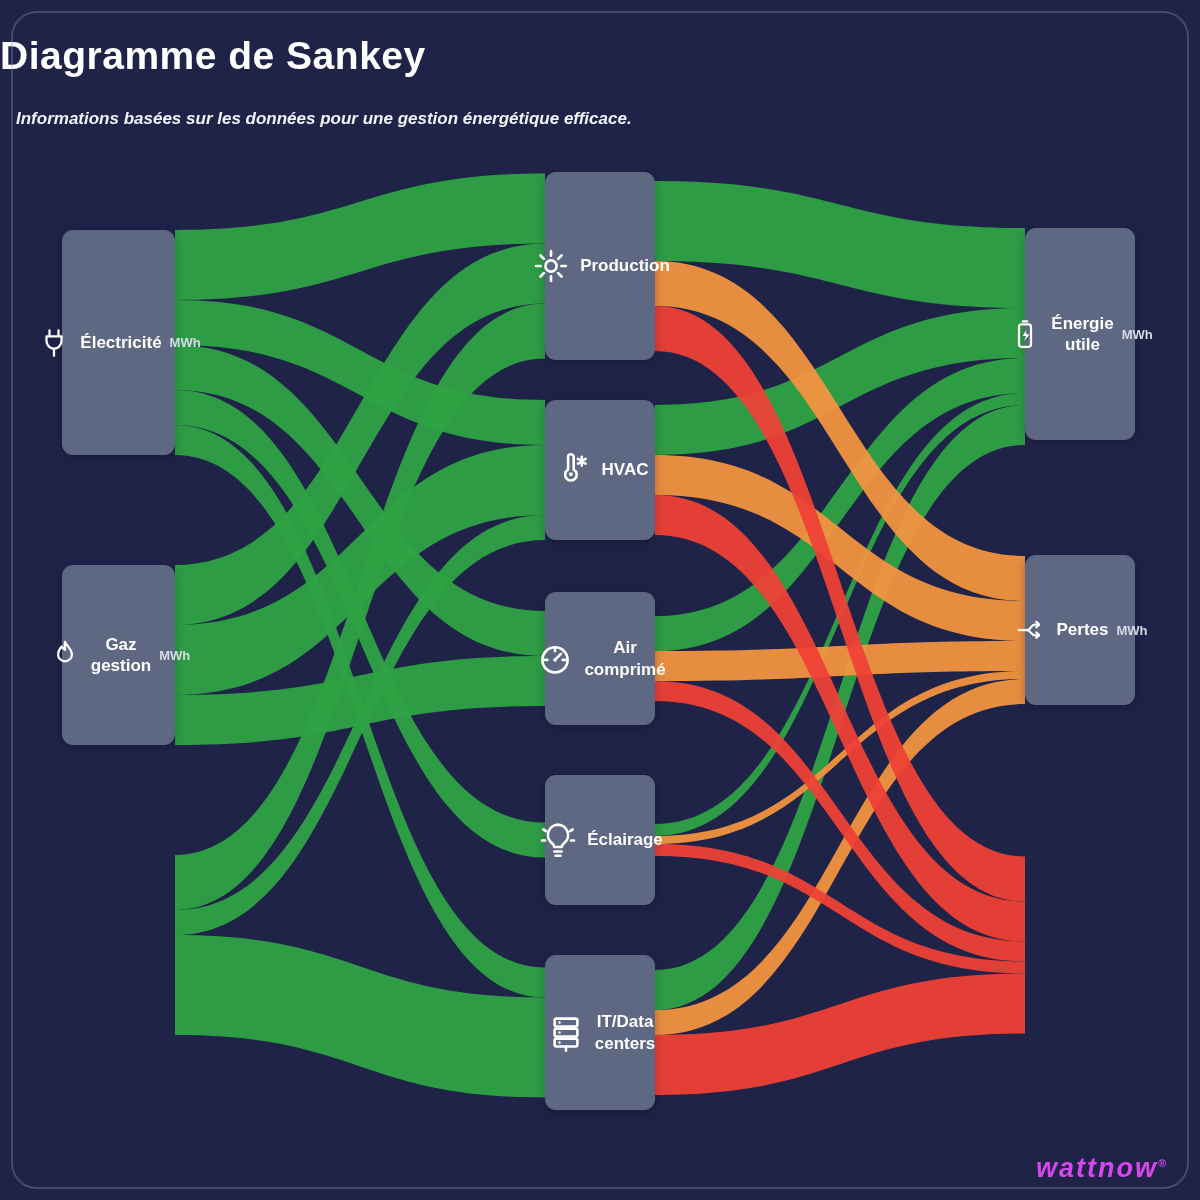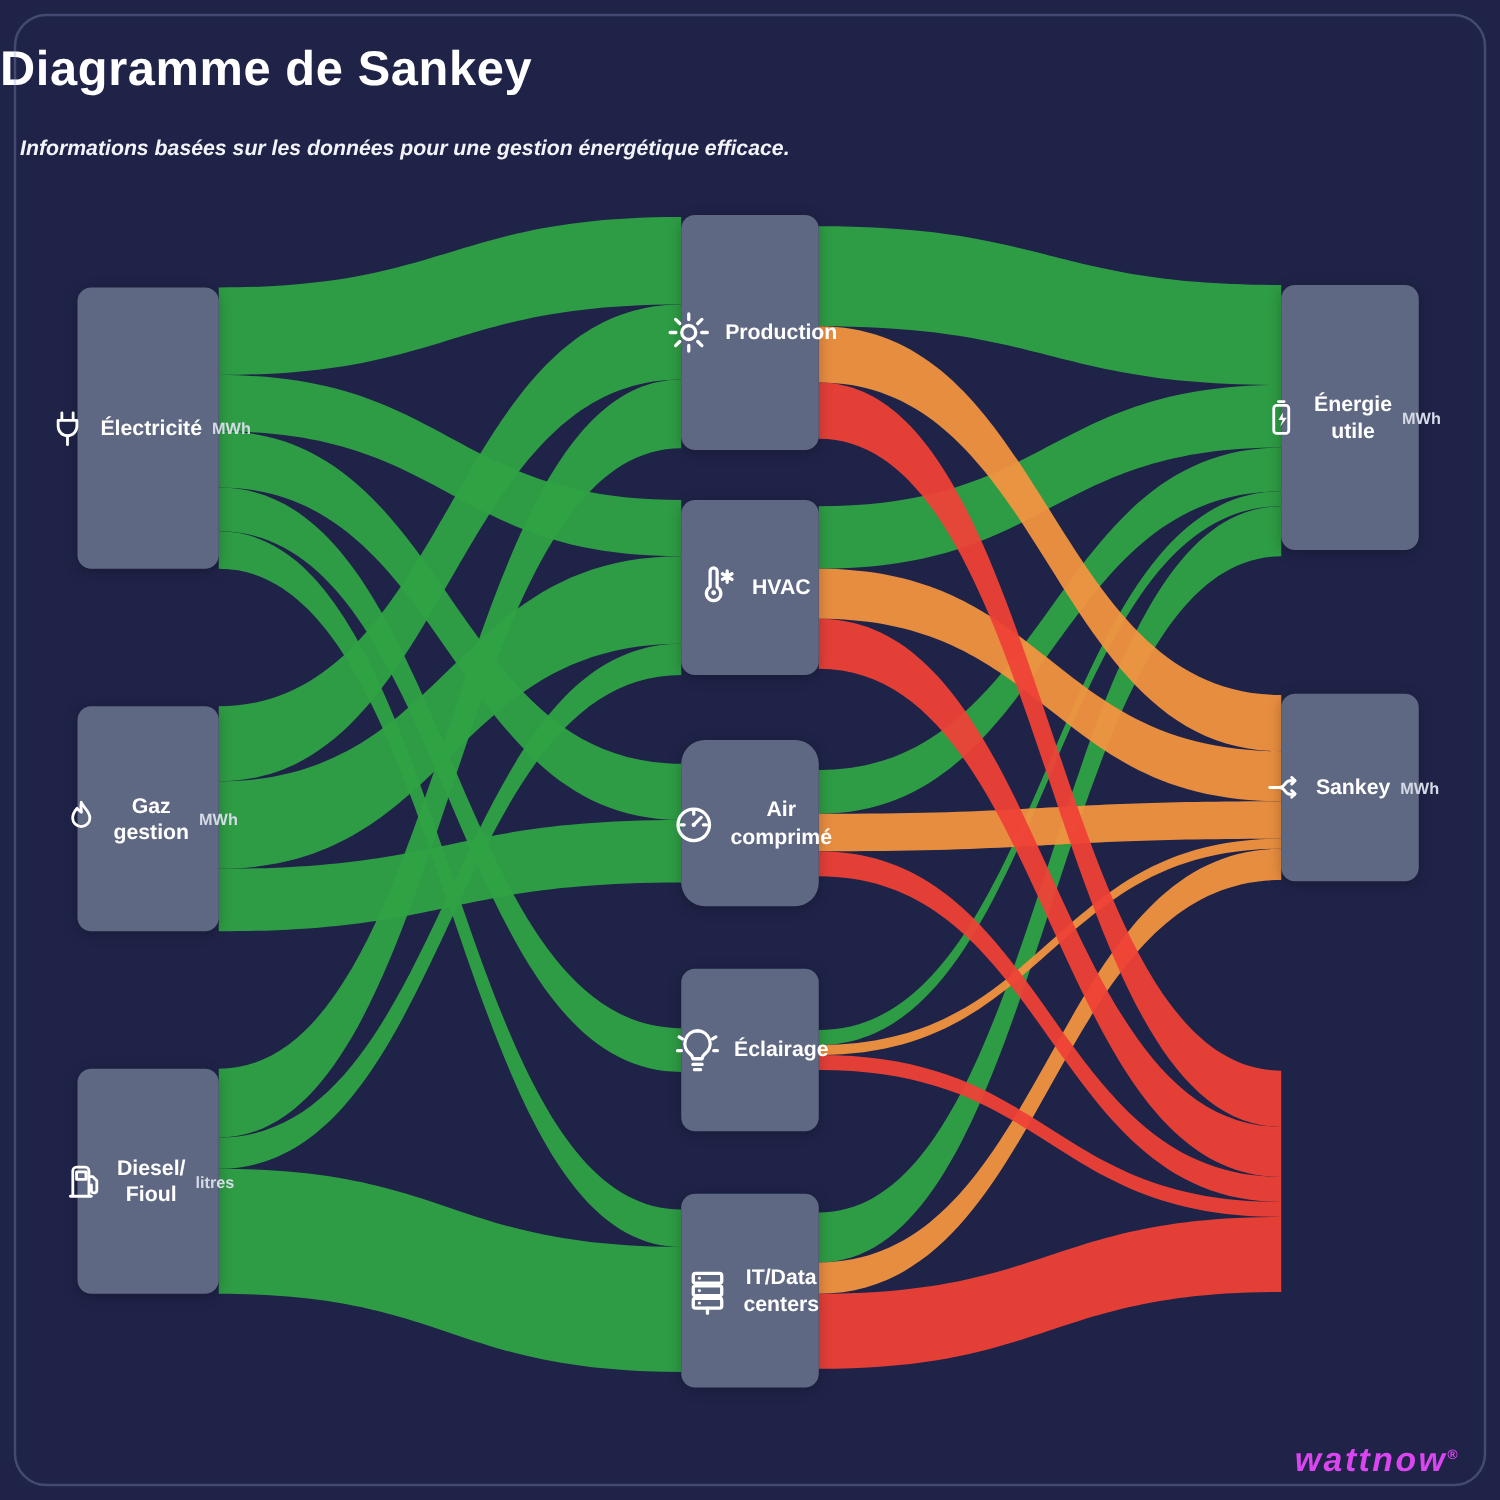--- a/index.html
+++ b/index.html
@@ -76,51 +76,40 @@
       <div class="node col-source" style="left: 62px; top: 565px; width: 113px; height: 180px;">
         <div class="icon"><svg viewBox="0 0 24 24">
             <g stroke="#ffffff" stroke-width="1.5" fill="none" stroke-linecap="round" stroke-linejoin="round">
               <path d="M12 3.2c1.1 2.9 4.6 4.7 4.6 8.4a4.6 4.6 0 0 1-9.2 0c0-2 1-3.6 2.4-5.2.7 1 1.4 1.6 2.3 2.1-.2-1.8-.5-3.5-.1-5.3z"></path>
             </g>
           </svg></div>
         <div class="nlabel">Gaz
 gestion</div>
         <div class="nsub">MWh</div>
       </div>
-      <div class="node col-source" style="left: 62px; top: 855px; width: 113px; height: 180px;">
-        <div class="icon"><svg viewBox="0 0 24 24">
-            <g stroke="#ffffff" stroke-width="1.5" fill="none" stroke-linecap="round" stroke-linejoin="round">
-              <path d="M5.5 20V6.5a2 2 0 0 1 2-2h4.6a2 2 0 0 1 2 2V20M4.2 20h11.2M7.5 7h5v4h-5z"></path>
-              <path d="M14.1 9.5h2l2.2 2.2v5.1a1.45 1.45 0 0 1-2.9 0V14"></path>
-            </g>
-          </svg></div>
-        <div class="nlabel">Diesel/
-Fioul</div>
-        <div class="nsub">litres</div>
-      </div>
       <div class="node col-process" style="left: 545px; top: 172px; width: 110px; height: 188px;">
         <div class="icon"><svg viewBox="0 0 24 24">
             <g stroke="#ffffff" stroke-width="1.5" fill="none" stroke-linecap="round" stroke-linejoin="round">
               <circle cx="12" cy="12" r="3.2"></circle>
               <path d="M12 3.5v2.6M12 17.9v2.6M3.5 12h2.6M17.9 12h2.6M6 6l1.9 1.9M16.1 16.1L18 18M18 6l-1.9 1.9M7.9 16.1L6 18"></path>
             </g>
           </svg></div>
         <div class="nlabel">Production</div>
       </div>
       <div class="node col-process" style="left: 545px; top: 400px; width: 110px; height: 140px;">
         <div class="icon"><svg viewBox="0 0 24 24">
             <g stroke="#ffffff" stroke-width="1.5" fill="none" stroke-linecap="round" stroke-linejoin="round">
               <path d="M9.2 4.6a1.6 1.6 0 0 1 3.2 0v7.2a3.3 3.3 0 1 1-3.2 0z"></path>
               <circle cx="10.8" cy="14.4" r="1.1" fill="#ffffff" stroke="none"></circle>
               <path d="M17 4.4v5.2M14.8 5.7l4.4 2.6M19.2 5.7l-4.4 2.6"></path>
             </g>
           </svg></div>
         <div class="nlabel">HVAC</div>
       </div>
-      <div class="node col-process" style="left: 545px; top: 592px; width: 110px; height: 133px; border-radius: 19px;">
+      <div class="node col-process" style="left: 545px; top: 592px; width: 110px; height: 133px;">
         <div class="icon"><svg viewBox="0 0 24 24">
             <g stroke="#ffffff" stroke-width="1.5" fill="none" stroke-linecap="round" stroke-linejoin="round">
               <circle cx="12" cy="12.5" r="7.2"></circle>
               <path d="M12 12.5l3.4-3.4M12 6.2v1.4M6.2 12.5h1.4M17.8 12.5h-1.4"></path>
               <circle cx="12" cy="12.5" r="1" fill="#ffffff" stroke="none"></circle>
             </g>
           </svg></div>
         <div class="nlabel">Air
 comprimé</div>
       </div>
@@ -160,21 +149,21 @@
 utile</div>
         <div class="nsub">MWh</div>
       </div>
       <div class="node col-output" style="left: 1025px; top: 555px; width: 110px; height: 150px;">
         <div class="icon"><svg viewBox="0 0 24 24">
             <g stroke="#ffffff" stroke-width="1.5" fill="none" stroke-linecap="round" stroke-linejoin="round">
               <path d="M4.5 12h5.5M10 12c2.6 0 2.6-3.6 5.2-3.6h2.6M10 12c2.6 0 2.6 3.6 5.2 3.6h2.6"></path>
               <path d="M16.2 6.6l1.9 1.8-1.9 1.8M16.2 13.6l1.9 1.8-1.9 1.8"></path>
             </g>
           </svg></div>
-        <div class="nlabel">Sankey</div>
+        <div class="nlabel">Pertes</div>
         <div class="nsub">MWh</div>
       </div>
     </div>
 
   <div class="logo">
     <span>wattnow</span><sup>®</sup>
   </div>
 </div>
 
 </body></html>

